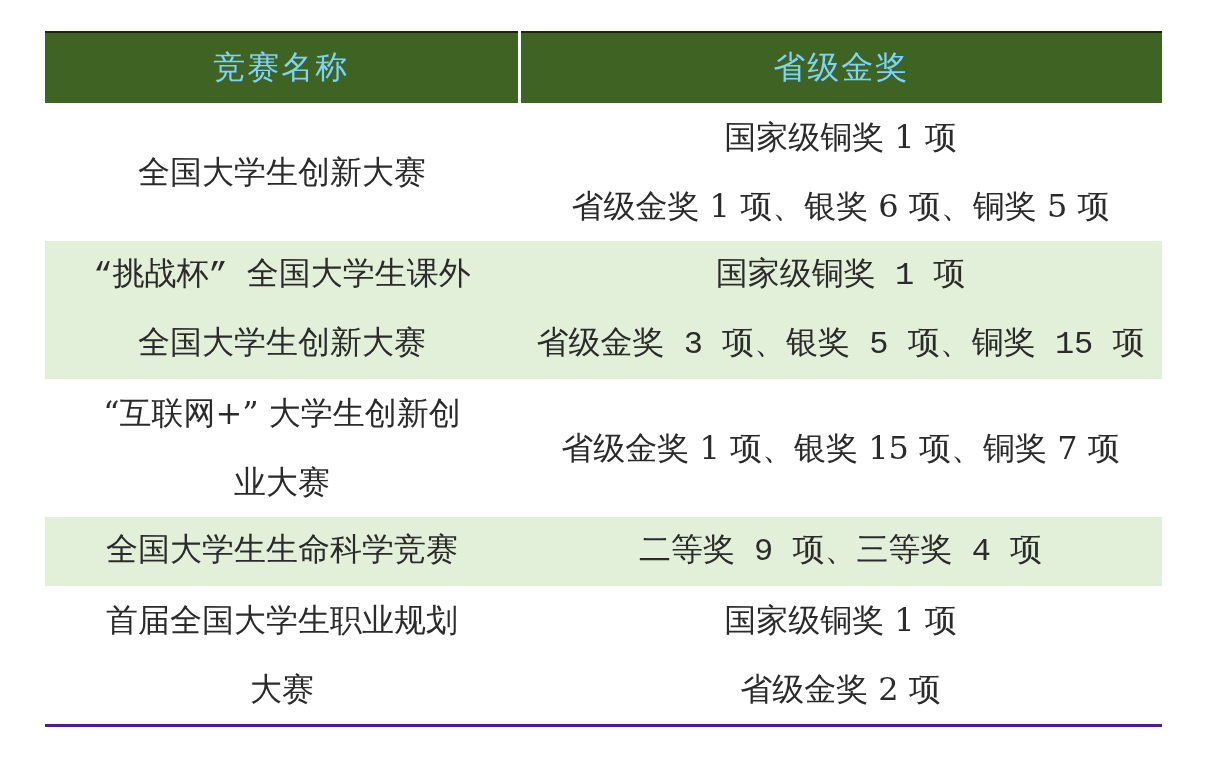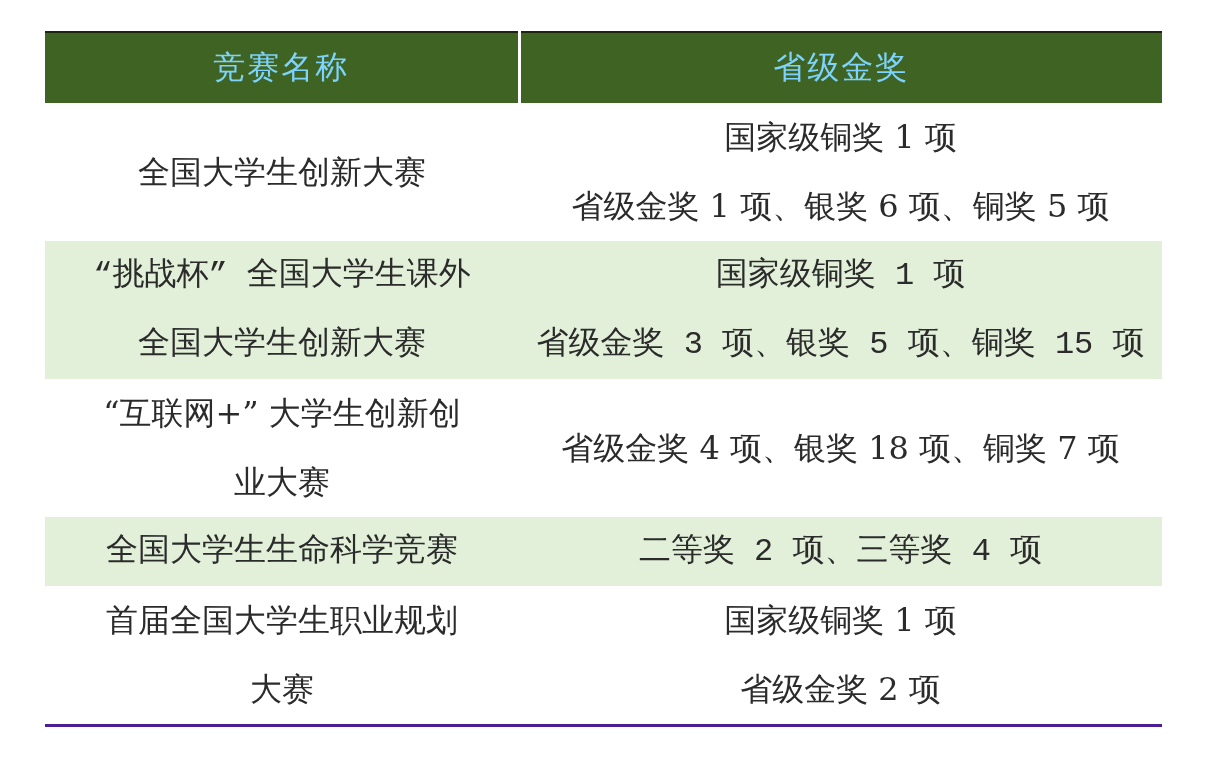--- a/index.html
+++ b/index.html
@@ -94,29 +94,29 @@
             <div class="line">国家级铜奖 1 项</div>
             <div class="line">省级金奖 3 项、银奖 5 项、铜奖 15 项</div>
           </td>
         </tr>
         <tr>
           <td>
             <div class="line">“互联网+” 大学生创新创</div>
             <div class="line">业大赛</div>
           </td>
           <td>
-            <div class="line">省级金奖 4 项、银奖 18 项、铜奖 7 项</div>
+            <div class="line">省级金奖 1 项、银奖 15 项、铜奖 7 项</div>
           </td>
         </tr>
         <tr class="shaded">
           <td>
             <div class="line">全国大学生生命科学竞赛</div>
           </td>
           <td>
-            <div class="line">二等奖 2 项、三等奖 4 项</div>
+            <div class="line">二等奖 9 项、三等奖 4 项</div>
           </td>
         </tr>
         <tr>
           <td>
             <div class="line">首届全国大学生职业规划</div>
             <div class="line">大赛</div>
           </td>
           <td>
             <div class="line">国家级铜奖 1 项</div>
             <div class="line">省级金奖 2 项</div>

